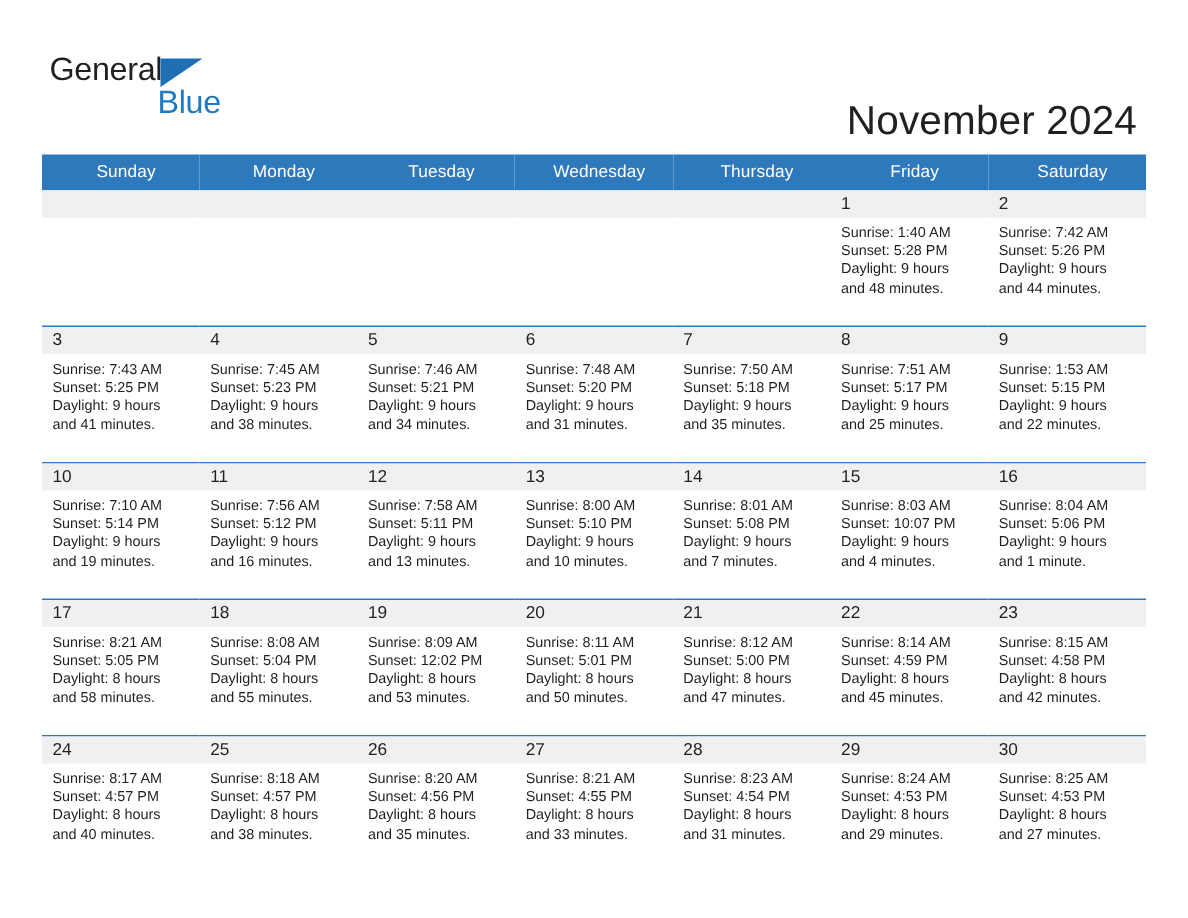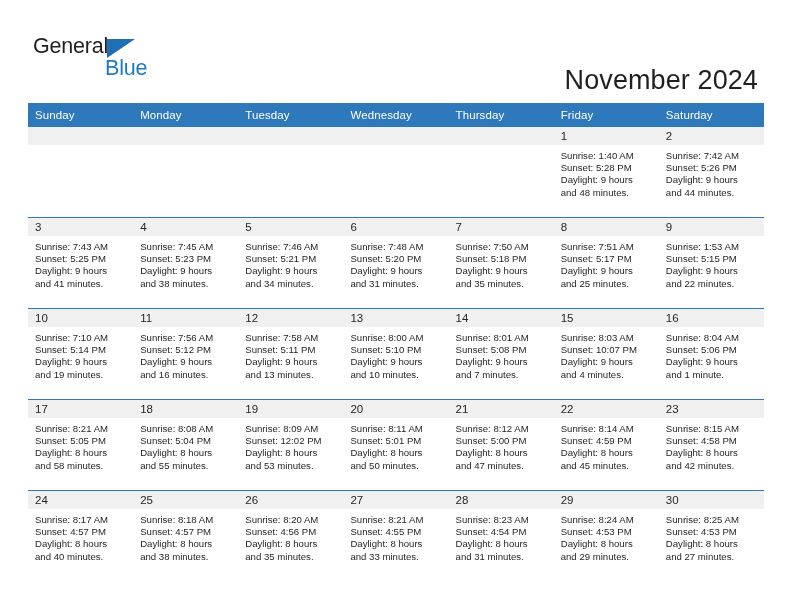--- a/index.html
+++ b/index.html
@@ -95,21 +95,21 @@
     width: 736px;
     border-collapse: collapse;
     table-layout: fixed;
   }
 
   .calendar th {
     background: #2e78bc;
     color: #ffffff;
     font-size: 11.5px;
     font-weight: normal;
-    text-align: left;
+    text-align: center;
     padding: 6px 0 6px 7px;
     height: 20px;
     box-sizing: border-box;
     letter-spacing: 0.1px;
   }
 
   .calendar td {
     vertical-align: top;
     padding: 0;
     width: 105.14px;

